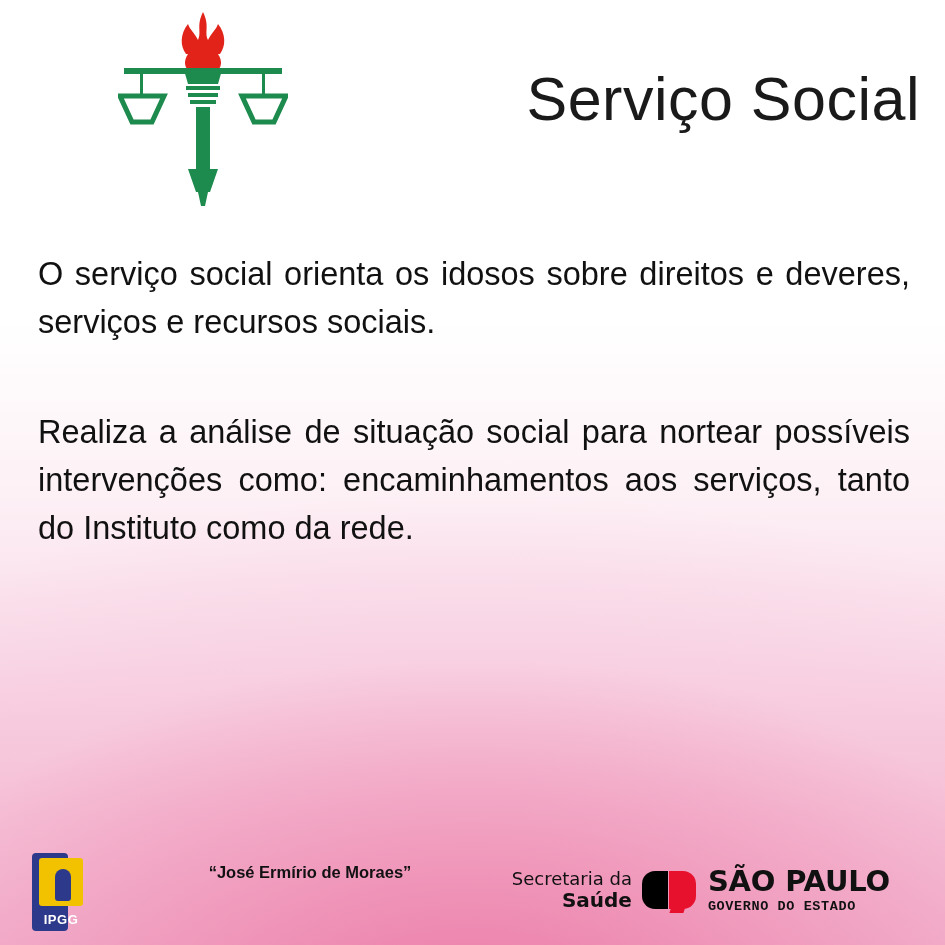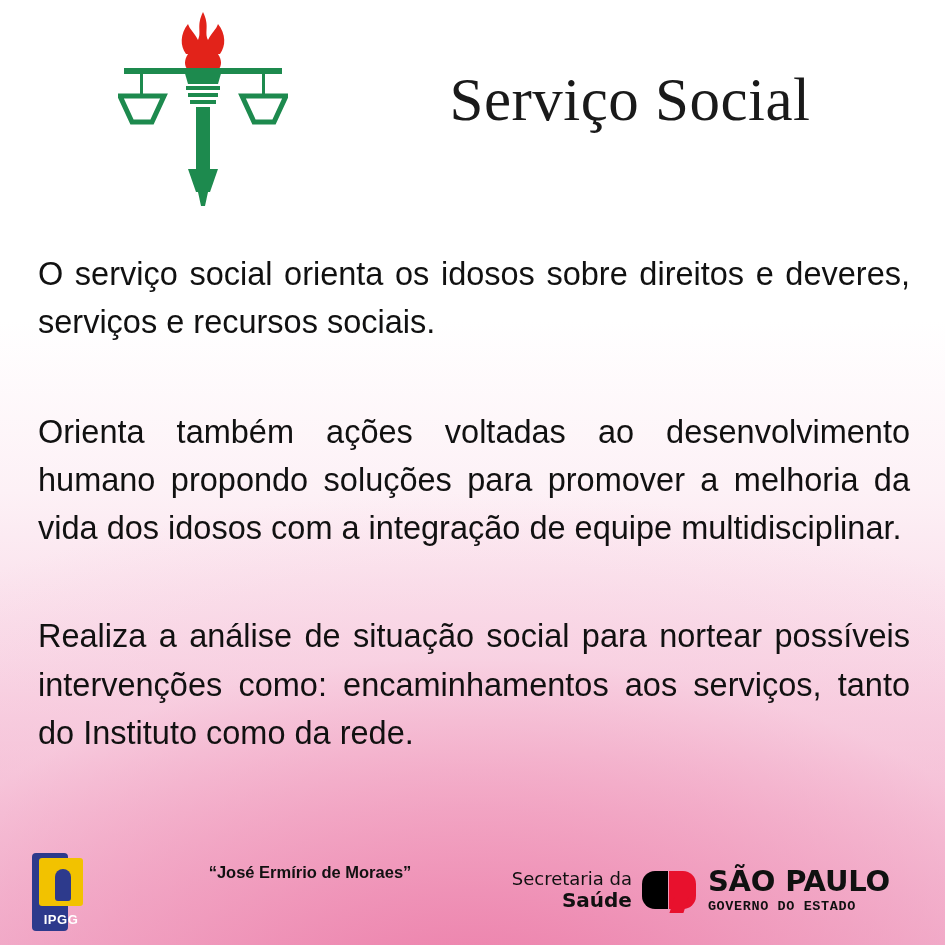--- a/index.html
+++ b/index.html
@@ -34,27 +34,26 @@
     left: 118px;
     top: 10px;
     width: 170px;
     height: 200px;
   }
   .slide-title {
     position: absolute;
     left: 340px;
     top: 66px;
     width: 580px;
-    text-align: center;
+    text-align: right;
     font-size: 61px;
     line-height: 1.1;
     color: #1a1a1a;
     font-weight: 400;
     letter-spacing: 0.5px;
-    font-family: Liberation Serif, serif;
   }
 
   
   .body {
     position: absolute;
     left: 38px;
     top: 236px;
     width: 872px;
   }
   .para {
@@ -237,21 +236,20 @@
           <path d="M124 86 L168 86 L156 112 L136 112 Z" fill="none" stroke="#1d8a4e" stroke-width="5"></path>
         </g>
       </svg>
     </span>
 
     <div class="slide-title">Serviço Social</div>
   </div>
 
   <div class="body">
     <p class="para p1">O serviço social orienta os idosos sobre direitos e deveres, serviços e recursos sociais.</p>
-    <p class="para p2">Orienta também ações voltadas ao desenvolvimento humano propondo soluções para promover a melhoria da vida dos idosos com a integração de equipe multidisciplinar.</p>
     <p class="para last">Realiza a análise de situação social para nortear possíveis intervenções como: encaminhamentos aos serviços, tanto do Instituto como da rede.</p>
   </div>
 
   <div class="footer">
 
     <div class="ipgg-logo">
       <div class="ipgg-inner">
         <div class="ipgg-figure"></div>
       </div>
       <div class="ipgg-text">IPGG</div>

